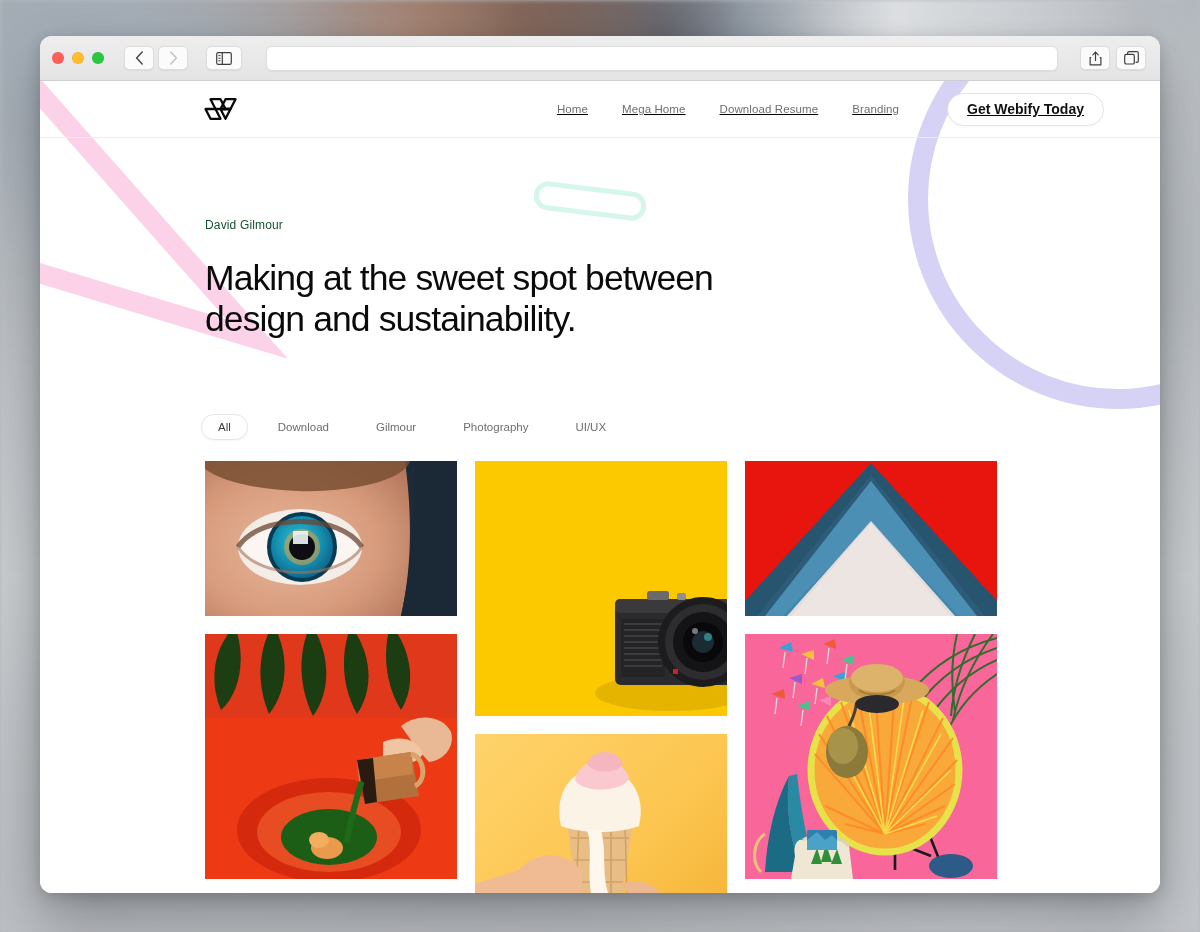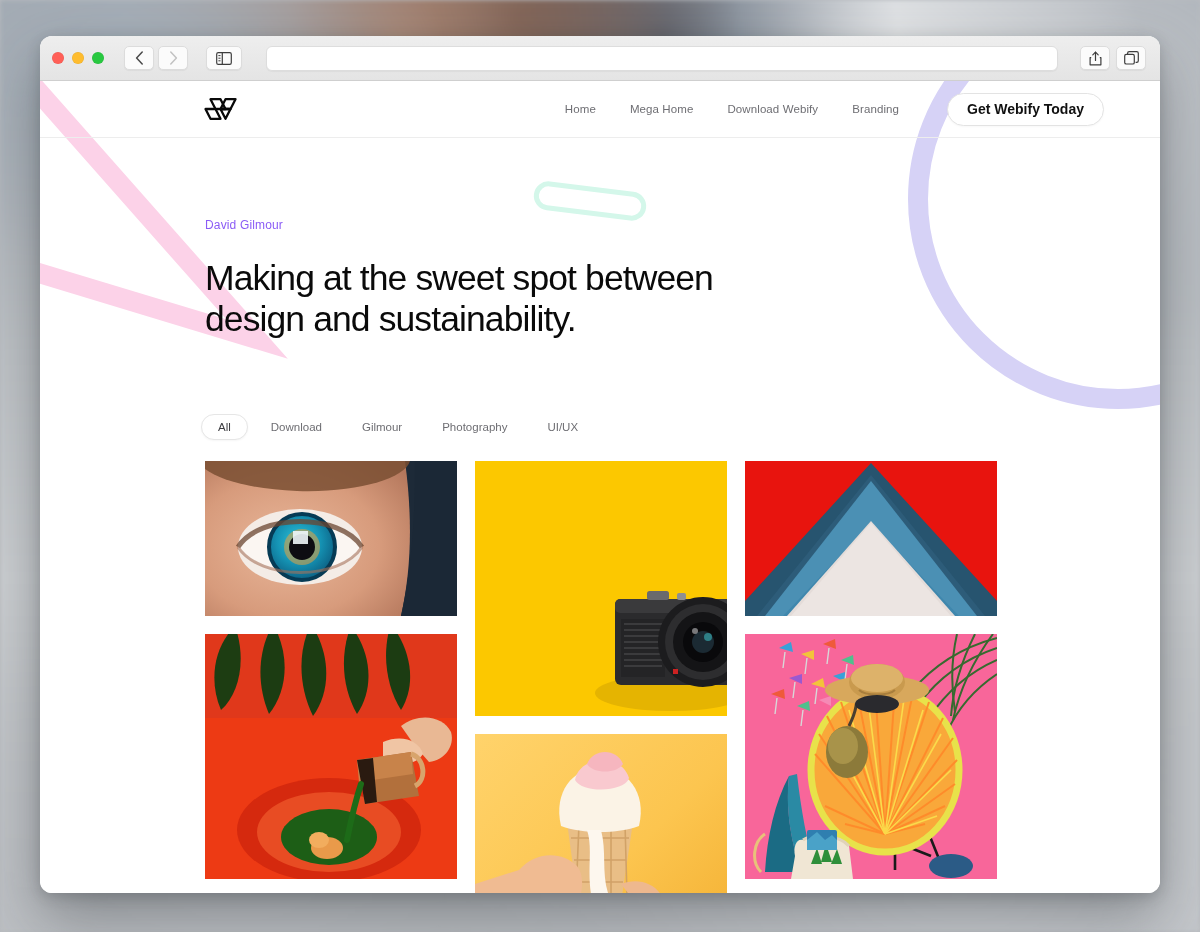--- a/index.html
+++ b/index.html
@@ -132,20 +132,21 @@
     display: flex;
     align-items: center;
     padding: 0 56px 0 160px;
   }
   .logo { display: flex; align-items: center; }
   .nav {
     margin-left: auto;
     display: flex;
     align-items: center;
     gap: 34px;
+    text-decoration: underline;
   }
   .nav-link {
     font-size: 11.5px;
     color: #6e6e73;
     letter-spacing: 0.1px;
     text-decoration: none;
     white-space: nowrap;
   }
   .cta-btn {
     margin-left: 14px;
@@ -163,41 +164,41 @@
   }
 
   
   .hero {
     position: relative;
     z-index: 4;
     padding: 80px 0 0 165px;
   }
   .hero-eyebrow {
     font-size: 12px;
-    color: #8b5cf6;
+    color: #14532d;
     letter-spacing: 0.15px;
     margin-bottom: 1px;
   }
   .hero-title {
     font-size: 35.5px;
     line-height: 1.16;
     font-weight: 400;
     letter-spacing: -0.9px;
     color: #0a0a0a;
     max-width: 600px;
     margin-top: 26px;
   }
 
   
   .filters {
     position: relative;
     z-index: 4;
     display: flex;
     align-items: flex-end;
-    gap: 6px;
+    gap: 13px;
     padding: 74px 0 0 161px;
   }
   .filter-chip {
     font-size: 11.5px;
     color: #6e6e73;
     padding: 6px 16px;
     border-radius: 16px;
     border: 1px solid transparent;
     white-space: nowrap;
   }
@@ -311,21 +312,21 @@
           <path d="M10.5 3.2 L20.5 3.2 L25.5 13 L15.5 13 Z" fill="none" stroke="#0a0a0a" stroke-width="2.3" stroke-linejoin="round"></path>
           <path d="M5.5 13 L15.5 13 L20.5 22.8 L10.5 22.8 Z" fill="none" stroke="#0a0a0a" stroke-width="2.3" stroke-linejoin="round"></path>
           <path d="M25.5 3.2 L35.5 3.2 L30.5 13 L20.5 13 Z" fill="none" stroke="#0a0a0a" stroke-width="2.3" stroke-linejoin="round"></path>
           <path d="M20.5 13 L30.5 13 L25.5 22.8 Z" fill="none" stroke="#0a0a0a" stroke-width="2.3" stroke-linejoin="round"></path>
         </svg>
       </div>
 
       <nav class="nav">
         <a class="nav-link" href="#">Home</a>
         <a class="nav-link" href="#">Mega Home</a>
-        <a class="nav-link" href="#">Download Webify</a>
+        <a class="nav-link" href="#">Download Resume</a>
         <a class="nav-link" href="#">Branding</a>
         <div class="cta-btn">Get Webify Today</div>
       </nav>
     </div>
 
     <div class="hero">
       <div class="hero-eyebrow">David Gilmour</div>
       <h1 class="hero-title">Making at the sweet spot between design and sustainability.</h1>
     </div>
 

